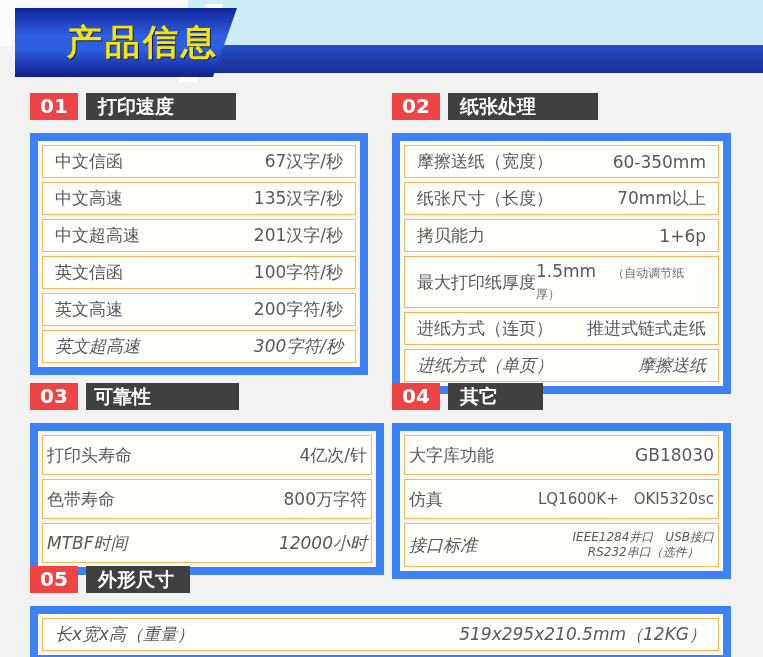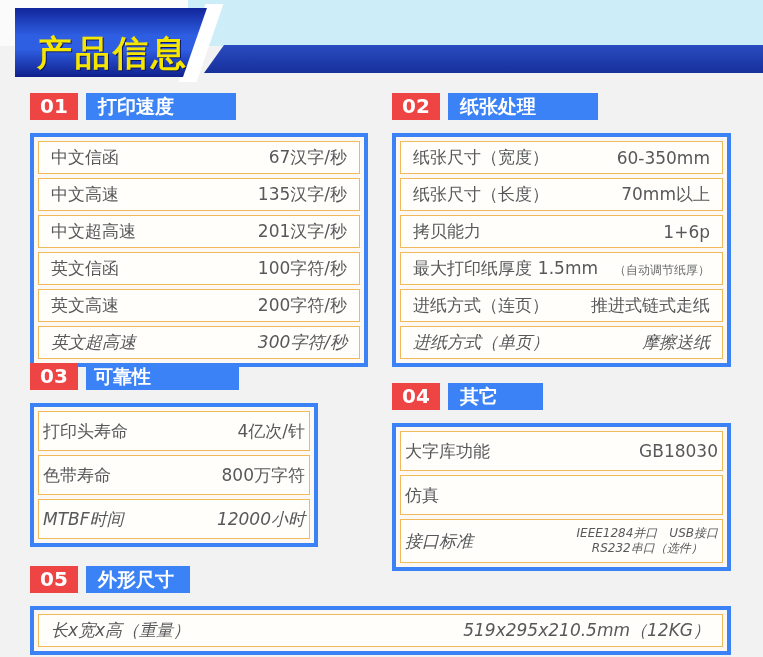--- a/index.html
+++ b/index.html
@@ -14,48 +14,48 @@
   .top-white { position:absolute; left:0; top:0; width:190px; height:46px; background:#fbfbfb; }
   .top-cyan  { position:absolute; left:188px; top:0; width:575px; height:46px; background:#cdeef9; }
   .top-bar   { position:absolute; left:204px; top:45px; width:559px; height:28px;
                background:linear-gradient(180deg,#2a4cc0,#17309c);
                clip-path:polygon(20px 0,100% 0,100% 100%,0 100%); }
   .slash     { position:absolute; left:192px; top:4px; width:18px; height:78px;
                background:#ffffff; transform:skewX(-19deg); }
   .banner    { position:absolute; left:15px; top:8px; width:192px; height:69px;
                background:linear-gradient(180deg,#12259a 0%,#2e5ee2 40%,#2e5ee2 60%,#101f8c 100%);
                clip-path:polygon(0 0,100% 0,calc(100% - 24px) 100%,0 100%);
-               display:flex; align-items:flex-end; }
+               display:flex; align-items:center;padding-left:30px; }
   .banner-title { color:#f5e600; font-size:35px; font-weight:bold; letter-spacing:3px;
                padding-left:22px; text-shadow:1px 1px 0 #0c1668; }
   
   .section { position:absolute; }
   .sec-header { display:flex; align-items:center; margin-bottom:13px; }
   .num-box { background:#ef4444; color:#ffffff; font-weight:bold; font-size:20px;
              width:48px; height:27px; line-height:27px; text-align:center; }
-  .title-box { background:#3b82f6; color:#ffffff; font-weight:bold; font-size:19px;
+  .title-box { background:#404040; color:#ffffff; font-weight:bold; font-size:19px;
              height:27px; line-height:27px; padding-left:12px; margin-left:8px;
              box-sizing:border-box; }
   .w150 { width:150px; } .w153 { width:153px;padding-left:8px; } .w95 { width:95px; } .w104 { width:104px; }
-  .spec-table { border:4px solid #3b82f6; background:#fdf9f2; padding:4px; }
+  .spec-table { border:8px solid #3b82f6; background:#fdf9f2; padding:4px; }
   .row { background:#fffefb; border:1px solid #f0ba5c;
          display:flex; justify-content:space-between; align-items:center;
          padding:4px 12px; margin-bottom:4px; min-height:23px; }
   .row:last-child { margin-bottom:0;font-style:italic; }
   .tall .row { padding:6px 4px; min-height:26px; }
   .lbl { font-size:17px; color:#57585a; white-space:nowrap; }
-  .val { font-size:17px; color:#57585a; text-align:right; }
+  .val { font-size:17px; color:#57585a; }
   .note { font-size:12px; color:#6b6c6e; margin-left:16px; }
   .sm   { font-size:15px; }
   .small2 { text-align:center; }
   .small2 .line { display:block; font-size:12px; line-height:15px; color:#57585a; }
   
   .sec01 { left:30px;  top:93px;  width:338px; }
   .sec02 { left:392px; top:93px;  width:339px; }
-  .sec03 { left:30px;  top:363px; width:288px; }
+  .sec03 { left:30px;  top:383px; width:354px; }
   .sec04 { left:392px; top:383px; width:339px; }
   .sec05 { left:30px;  top:566px; width:701px; }
 </style>
 </head>
 <body>
 
 <div class="top-white"></div>
 <div class="top-cyan"></div>
 <div class="top-bar"></div>
 <div class="slash"></div>
@@ -96,21 +96,21 @@
   </div>
 </div>
 
 <div class="section sec02">
   <div class="sec-header">
     <span class="num-box">02</span>
     <span class="title-box w150">纸张处理</span>
   </div>
   <div class="spec-table">
     <div class="row">
-      <span class="lbl">纸张尺寸（宽度）</span>
+      <span class="lbl">摩擦送纸（宽度）</span>
       <span class="val">60-350mm</span>
     </div>
     <div class="row">
       <span class="lbl">纸张尺寸（长度）</span>
       <span class="val">70mm以上</span>
     </div>
     <div class="row">
       <span class="lbl">拷贝能力</span>
       <span class="val">1+6p</span>
     </div>
@@ -155,20 +155,21 @@
     <span class="num-box">04</span>
     <span class="title-box w95">其它</span>
   </div>
   <div class="spec-table tall">
     <div class="row">
       <span class="lbl">大字库功能</span>
       <span class="val">GB18030</span>
     </div>
     <div class="row">
       <span class="lbl">仿真</span>
+      <span class="val sm">LQ1600K+　OKI5320sc</span>
     </div>
     <div class="row">
       <span class="lbl">接口标准</span>
       <span class="val small2">
         <span class="line">IEEE1284并口　USB接口</span>
         <span class="line">RS232串口（选件）</span>
       </span>
     </div>
   </div>
 </div>

